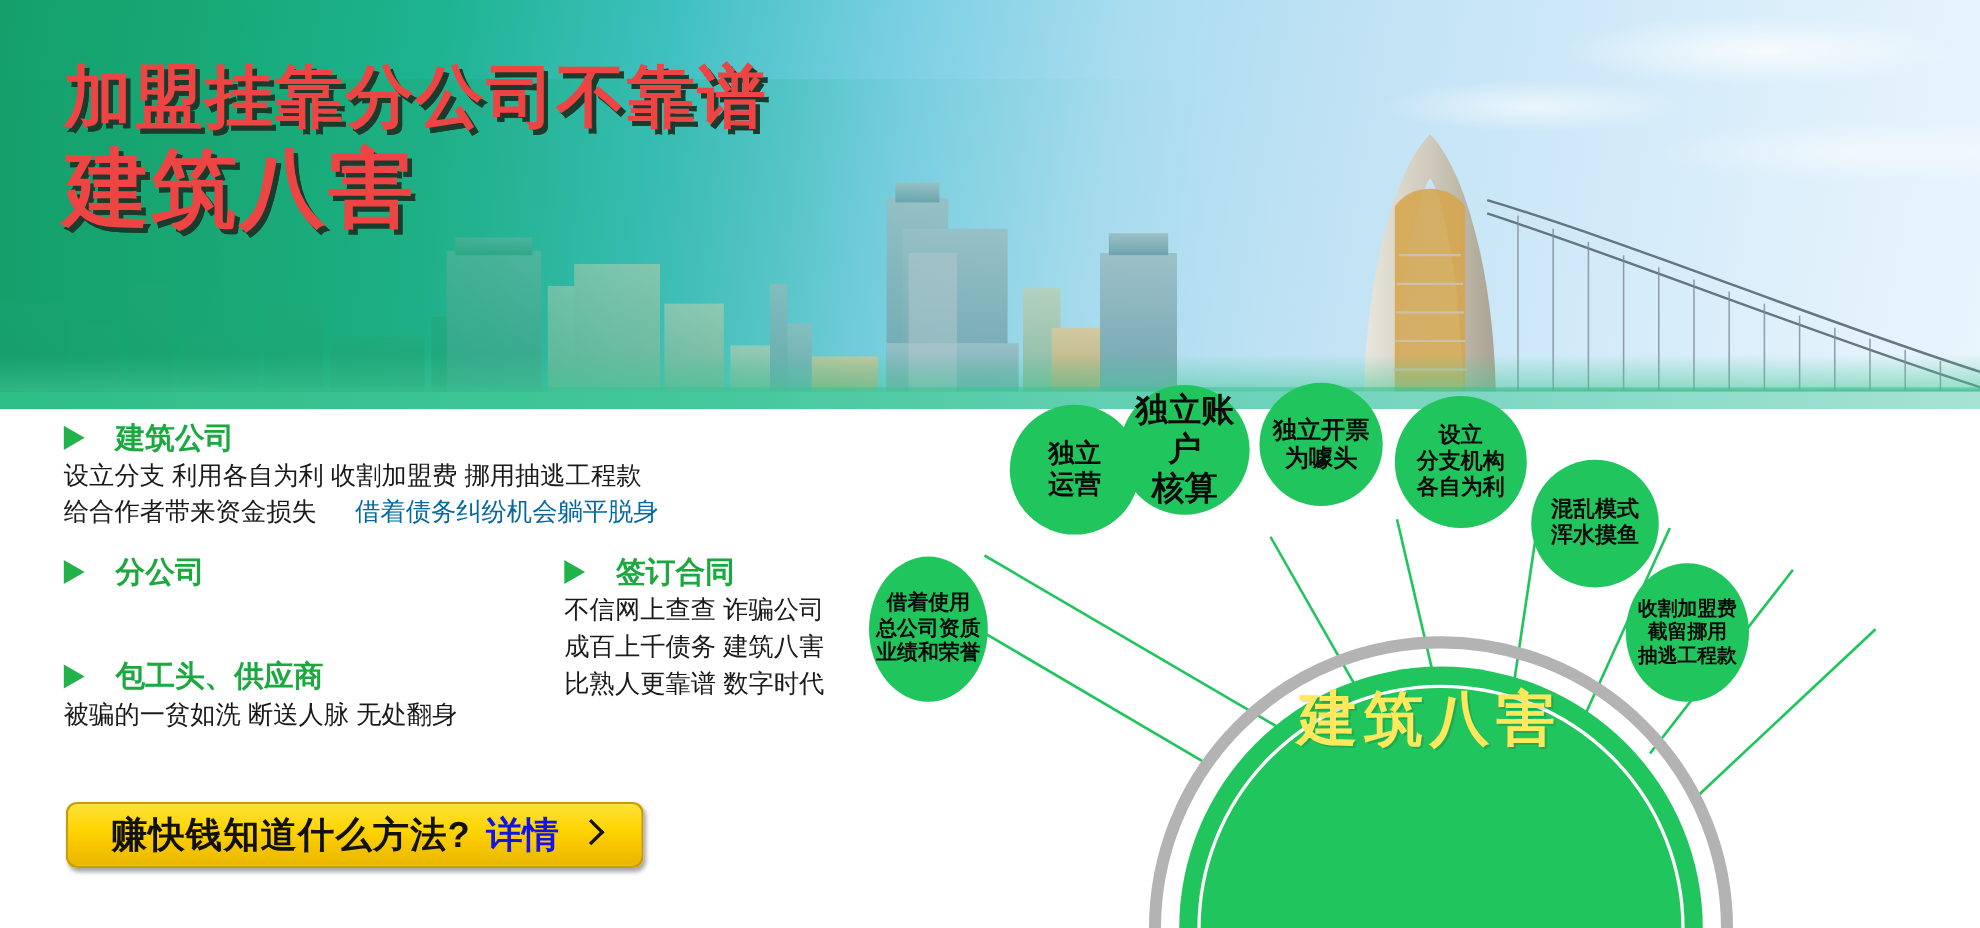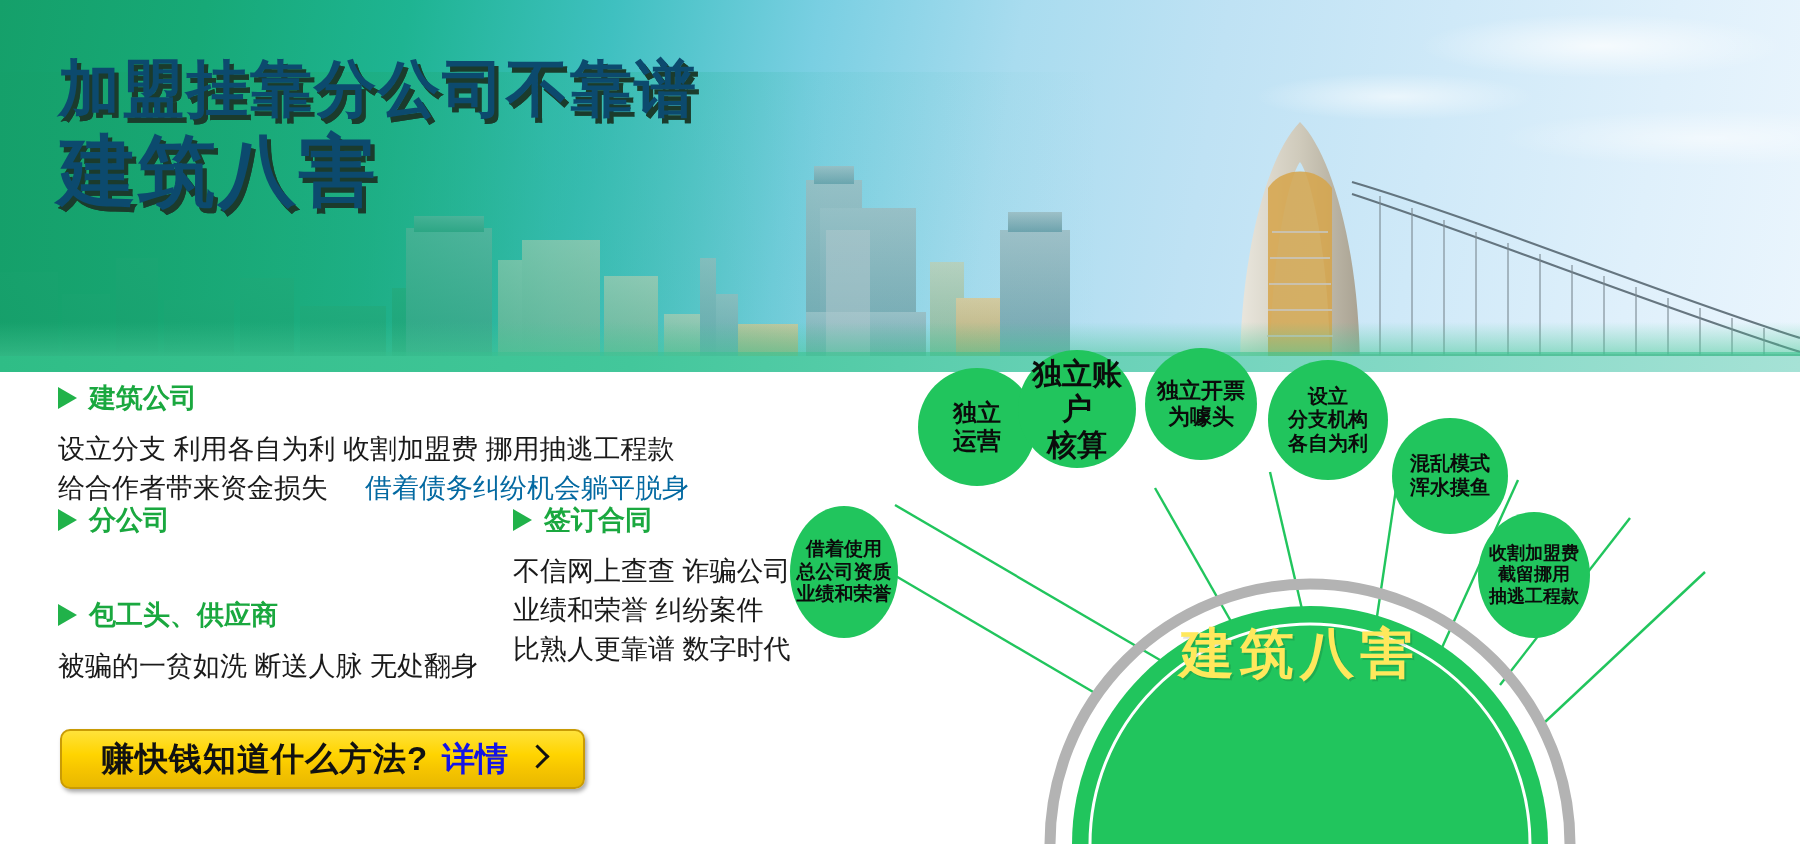--- a/index.html
+++ b/index.html
@@ -43,45 +43,45 @@
   .hero-baseline {
     position: absolute; left: 0; bottom: 0; width: 1800px; height: 16px;
     background: linear-gradient(90deg, #2fbd86 0%, #43c79b 35%, #6fd3bb 65%, #a6e2d6 100%);
   }
   .hero-bottom-fade {
     position: absolute; left: 0; bottom: 16px; width: 1800px; height: 34px;
     background: linear-gradient(180deg, rgba(70,200,150,0) 0%, rgba(70,200,150,.55) 100%);
   }
   .headline { position: absolute; left: 58px; top: 56px; z-index: 6; }
   .headline-line1, .headline-line2 {
-    color: #0c4a6e;
+    color: #ef4444;
     font-weight: 700;
     letter-spacing: 2px;
     text-shadow: 4px 5px 0 #1b3b2c, 4px 5px 0 #1b3b2c;
     white-space: nowrap;
     line-height: 1.05;
   }
   .headline-line1 { font-size: 62px; }
   .headline-line2 { font-size: 78px; margin-top: 10px; }
 
   
   .left-col { position: absolute; left: 0; top: 372px; width: 820px; height: 472px; }
   .sec { position: absolute; }
   .sec-head {
-    display: flex; align-items: center; gap: 12px;
+    display: flex; align-items: center; gap: 28px;
     color: #1aa83f; font-weight: 700; font-size: 27px; white-space: nowrap;
   }
   .tri {
     width: 0; height: 0;
     border-left: 19px solid #21b24a;
     border-top: 11px solid transparent;
     border-bottom: 11px solid transparent;
     display: inline-block;
   }
-  .sec-body { margin-top: 14px; font-size: 27px; color: #1a1a1a; line-height: 1.45; white-space: nowrap; }
+  .sec-body { font-size: 23px; color: #1a1a1a; line-height: 1.45; white-space: nowrap; }
   .sec-body .green { color: #0369a1; }
   .gap { display: inline-block; width: 22px; }
 
   #sec-construction { left: 58px; top: 8px; }
   #sec-branch       { left: 58px; top: 130px; }
   #sec-contractor   { left: 58px; top: 225px; }
   #sec-digital      { left: 513px; top: 130px; }
 
   
   .cta {
@@ -272,21 +272,21 @@
       </div>
     </div>
 
     <div class="sec" id="sec-digital">
       <div class="sec-head">
         <span class="tri"></span>
         <span>签订合同</span>
       </div>
       <div class="sec-body">
         <div>不信网上查查 诈骗公司</div>
-        <div>业绩和荣誉 纠纷案件</div>
+        <div>成百上千债务 建筑八害</div>
         <div>比熟人更靠谱 数字时代</div>
       </div>
     </div>
 
     <div class="cta">
       <span class="cta-main">赚快钱知道什么方法?</span>
       <span class="cta-link">详情</span>
       <span class="cta-chev"></span>
     </div>
   </div>

